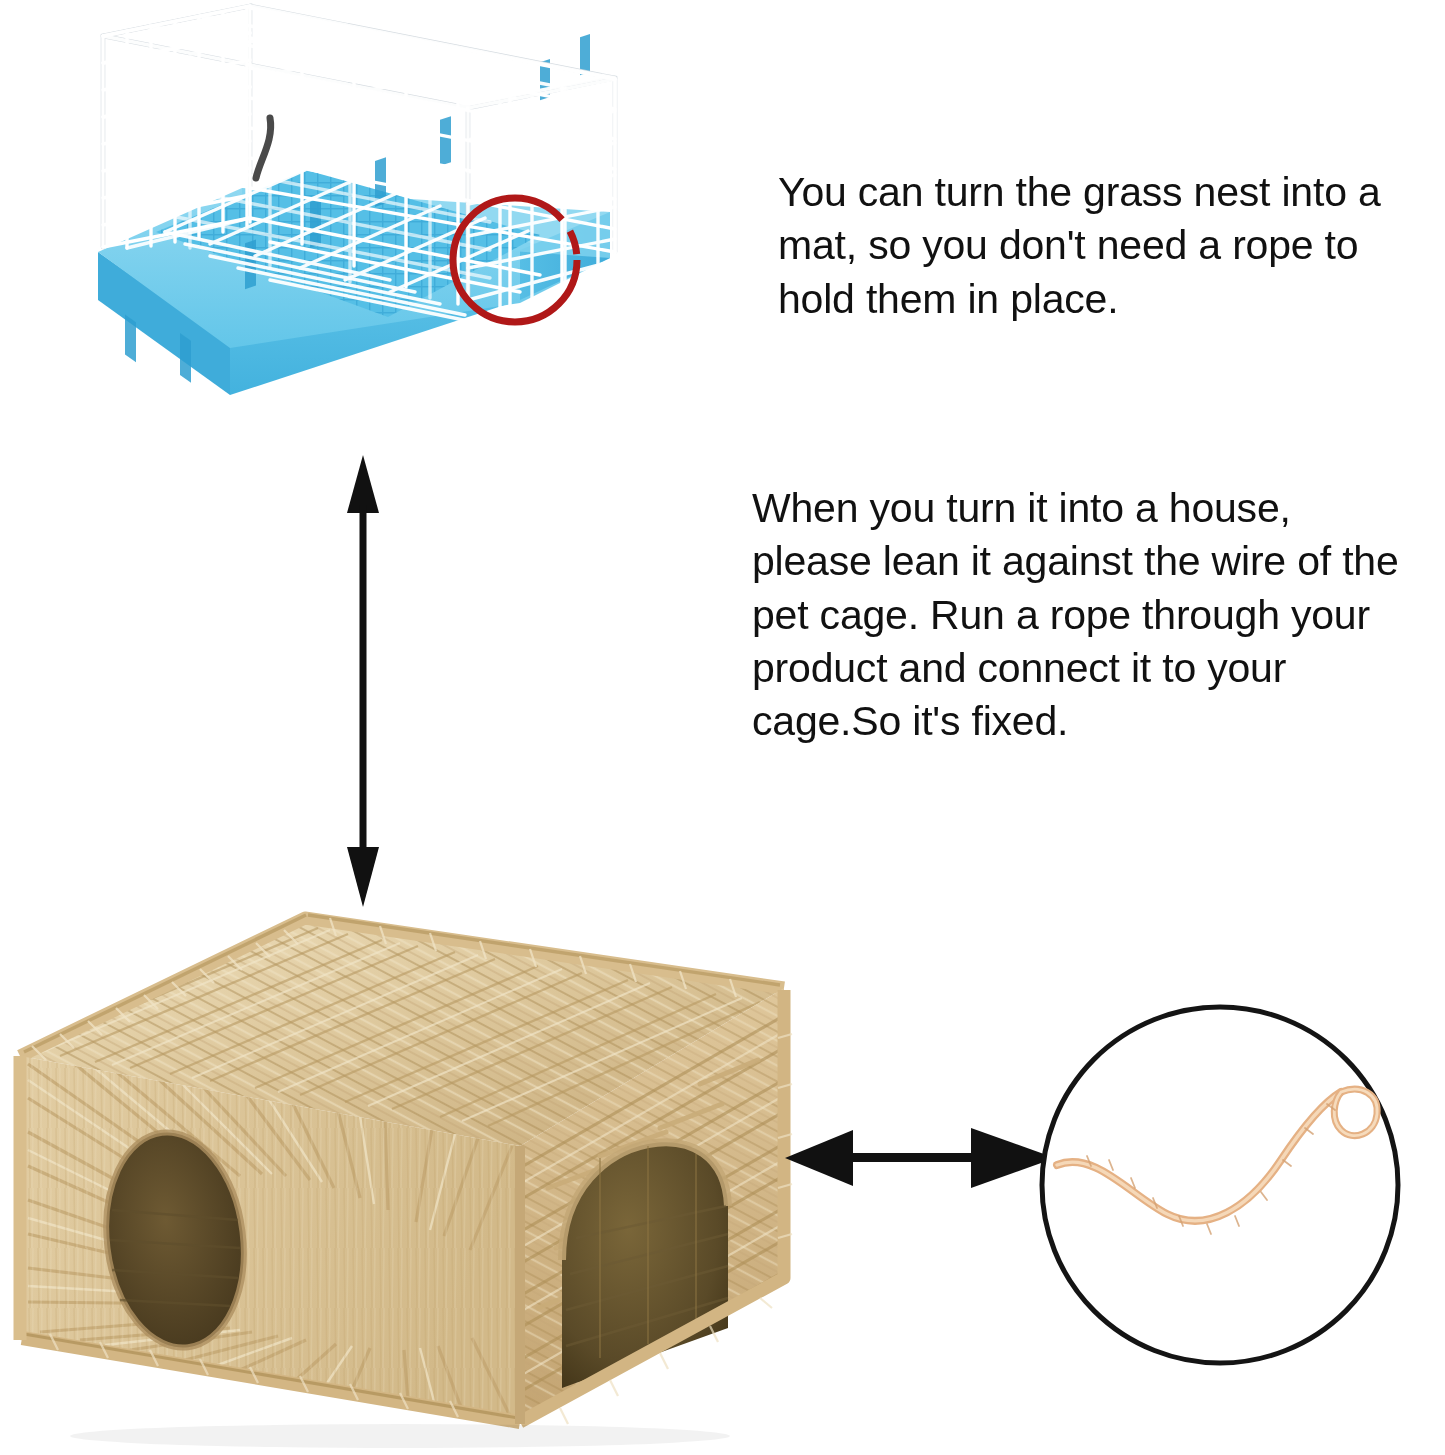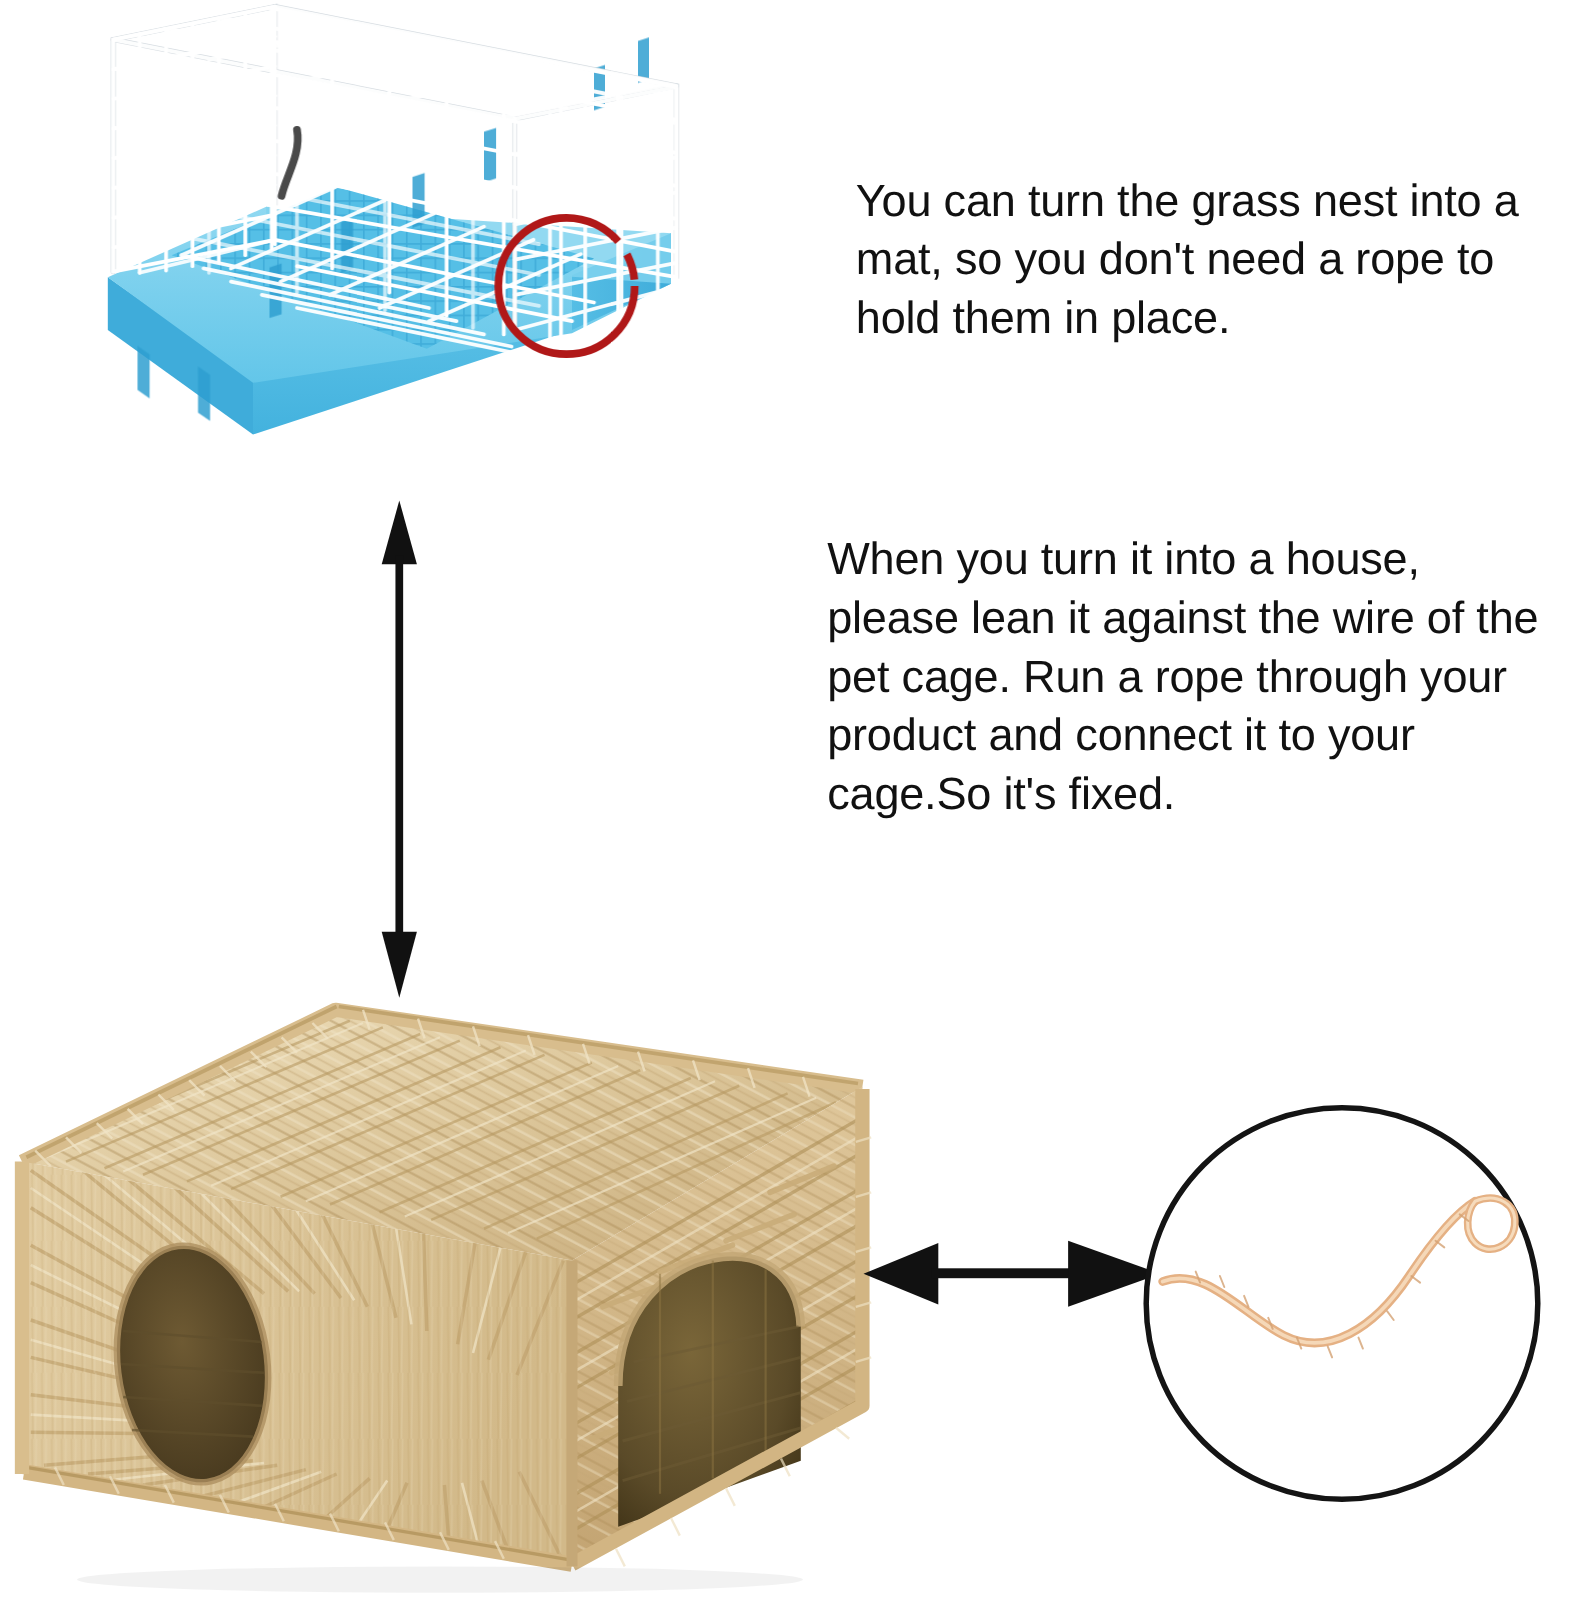--- a/index.html
+++ b/index.html
@@ -4,21 +4,21 @@
 <style>
   html,body{margin:0;padding:0;background:#ffffff;}
   body{width:1445px;height:1455px;position:relative;overflow:hidden;
        font-family:"Liberation Sans","DejaVu Sans",sans-serif;}
 
   .stage{position:absolute;left:0;top:0;width:1445px;height:1455px;background:#fff;}
 
   
   .para{position:absolute;color:#111111;font-size:41px;line-height:1.30;
         letter-spacing:-0.2px;font-weight:400;white-space:pre-line;}
-  #para1{left:778px;top:156px;width:660px;}
+  #para1{left:778px;top:166px;width:660px;}
   #para2{left:752px;top:482px;width:668px;}
 
   
   #cage{position:absolute;left:70px;top:0px;width:600px;height:430px;}
   #cage svg{display:block;width:100%;height:100%;}
 
   
   #house{position:absolute;left:0px;top:888px;width:800px;height:567px;}
   #house svg{display:block;width:100%;height:100%;}
 

